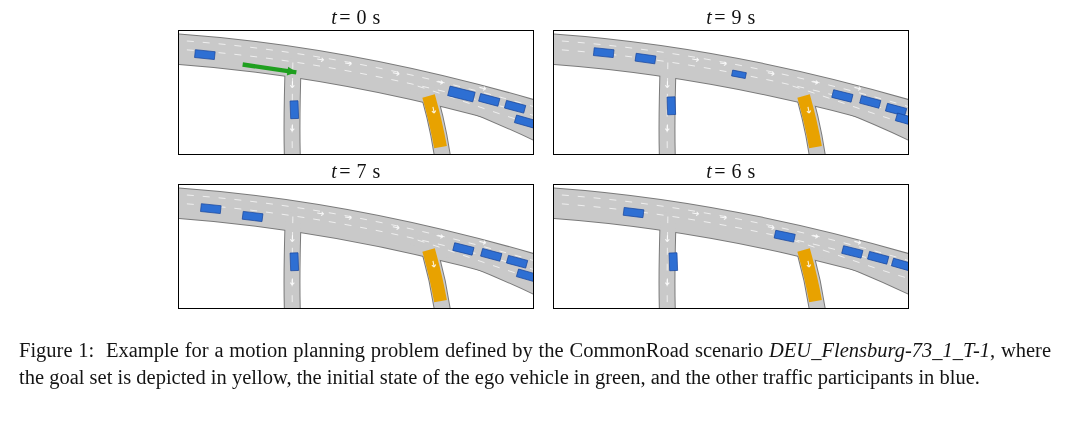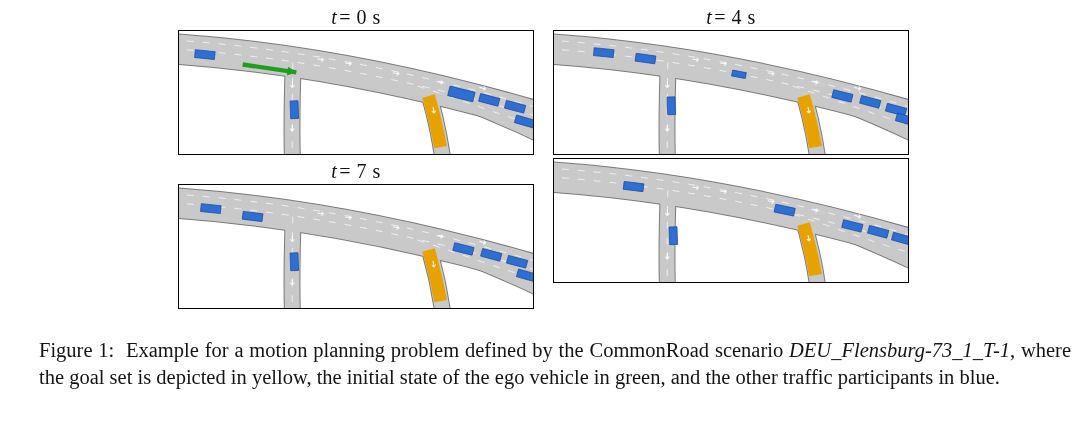--- a/index.html
+++ b/index.html
@@ -18,21 +18,21 @@
     color: #111111; letter-spacing: 0.5px;
   }
   .mvar { font-style: italic; padding-right: 2px; }
   .panel-box {
     width: 356px; height: 125px; border: 1px solid #000000;
     background: #ffffff; overflow: hidden;
   }
   .panel-box svg { display: block; }
 
   .caption {
-    position: absolute; left: 39px; top: 316px; width: 1032px;
+    position: absolute; left: 19px; top: 316px; width: 1032px;
     font-size: 20.5px; line-height: 1.32; text-align: justify;
     color: #141414;
   }
   .cap-scenario { font-style: italic; }
 </style>
 </head>
 <body>
 
 <div class="page">
 
@@ -72,21 +72,21 @@
             <rect x="-10" y="-4" width="20" height="8" fill="#2e6fd3" stroke="#17459c" stroke-width="0.7" transform="translate(338 77) rotate(15)"></rect>
             <rect x="-10" y="-4" width="20" height="8" fill="#2e6fd3" stroke="#17459c" stroke-width="0.7" transform="translate(348 92) rotate(16)"></rect>
             <line x1="64" y1="34" x2="118" y2="42" stroke="#1f9f1f" stroke-width="4.5"></line>
             <path d="M 0,0 L -9,-4.5 L -9,4.5 Z" fill="#1f9f1f" transform="translate(118 42) rotate(8.426969021480673)"></path>
           </svg>
       </div>
     </figure>
 
     <figure class="panel">
       <figcaption class="panel-title">
-        <span class="mvar">t</span><span>= 4 s</span>
+        <span class="mvar">t</span><span>= 9 s</span>
       </figcaption>
       <div class="panel-box">
         <svg width="354" height="123" viewBox="0 0 356 125" preserveAspectRatio="none">
             <path d="M -8,18 C 110,26 230,48 364,88" fill="none" stroke="#7a7a7a" stroke-width="32"></path>
             <path d="M 235,52 C 280,66 322,84 364,104" fill="none" stroke="#7a7a7a" stroke-width="20"></path>
             <path d="M 115,28 C 114,58 113,94 114,128" fill="none" stroke="#7a7a7a" stroke-width="17"></path>
             <path d="M 247,50 C 255,75 261,100 265,128" fill="none" stroke="#7a7a7a" stroke-width="17"></path>
             <path d="M -8,18 C 110,26 230,48 364,88" fill="none" stroke="#c9c9c9" stroke-width="30"></path>
             <path d="M 235,52 C 280,66 322,84 364,104" fill="none" stroke="#c9c9c9" stroke-width="18"></path>
             <path d="M 115,28 C 114,58 113,94 114,128" fill="none" stroke="#c9c9c9" stroke-width="15"></path>
@@ -148,20 +148,23 @@
             <rect x="-9" y="-4" width="18" height="8" fill="#2e6fd3" stroke="#17459c" stroke-width="0.7" transform="translate(116 78) rotate(88)"></rect>
             <rect x="-10" y="-4" width="20" height="8" fill="#2e6fd3" stroke="#17459c" stroke-width="0.7" transform="translate(286 65) rotate(14)"></rect>
             <rect x="-10" y="-4" width="20" height="8" fill="#2e6fd3" stroke="#17459c" stroke-width="0.7" transform="translate(314 71) rotate(15)"></rect>
             <rect x="-10" y="-4" width="20" height="8" fill="#2e6fd3" stroke="#17459c" stroke-width="0.7" transform="translate(340 78) rotate(15)"></rect>
             <rect x="-10" y="-4" width="20" height="8" fill="#2e6fd3" stroke="#17459c" stroke-width="0.7" transform="translate(350 92) rotate(16)"></rect>
           </svg>
       </div>
     </figure>
 
     <figure class="panel">
+      <figcaption class="panel-title">
+        <span class="mvar">t</span><span>= 6 s</span>
+      </figcaption>
       <div class="panel-box">
         <svg width="354" height="123" viewBox="0 0 356 125" preserveAspectRatio="none">
             <path d="M -8,18 C 110,26 230,48 364,88" fill="none" stroke="#7a7a7a" stroke-width="32"></path>
             <path d="M 235,52 C 280,66 322,84 364,104" fill="none" stroke="#7a7a7a" stroke-width="20"></path>
             <path d="M 115,28 C 114,58 113,94 114,128" fill="none" stroke="#7a7a7a" stroke-width="17"></path>
             <path d="M 247,50 C 255,75 261,100 265,128" fill="none" stroke="#7a7a7a" stroke-width="17"></path>
             <path d="M -8,18 C 110,26 230,48 364,88" fill="none" stroke="#c9c9c9" stroke-width="30"></path>
             <path d="M 235,52 C 280,66 322,84 364,104" fill="none" stroke="#c9c9c9" stroke-width="18"></path>
             <path d="M 115,28 C 114,58 113,94 114,128" fill="none" stroke="#c9c9c9" stroke-width="15"></path>
             <path d="M 247,50 C 255,75 261,100 265,128" fill="none" stroke="#c9c9c9" stroke-width="15"></path>

